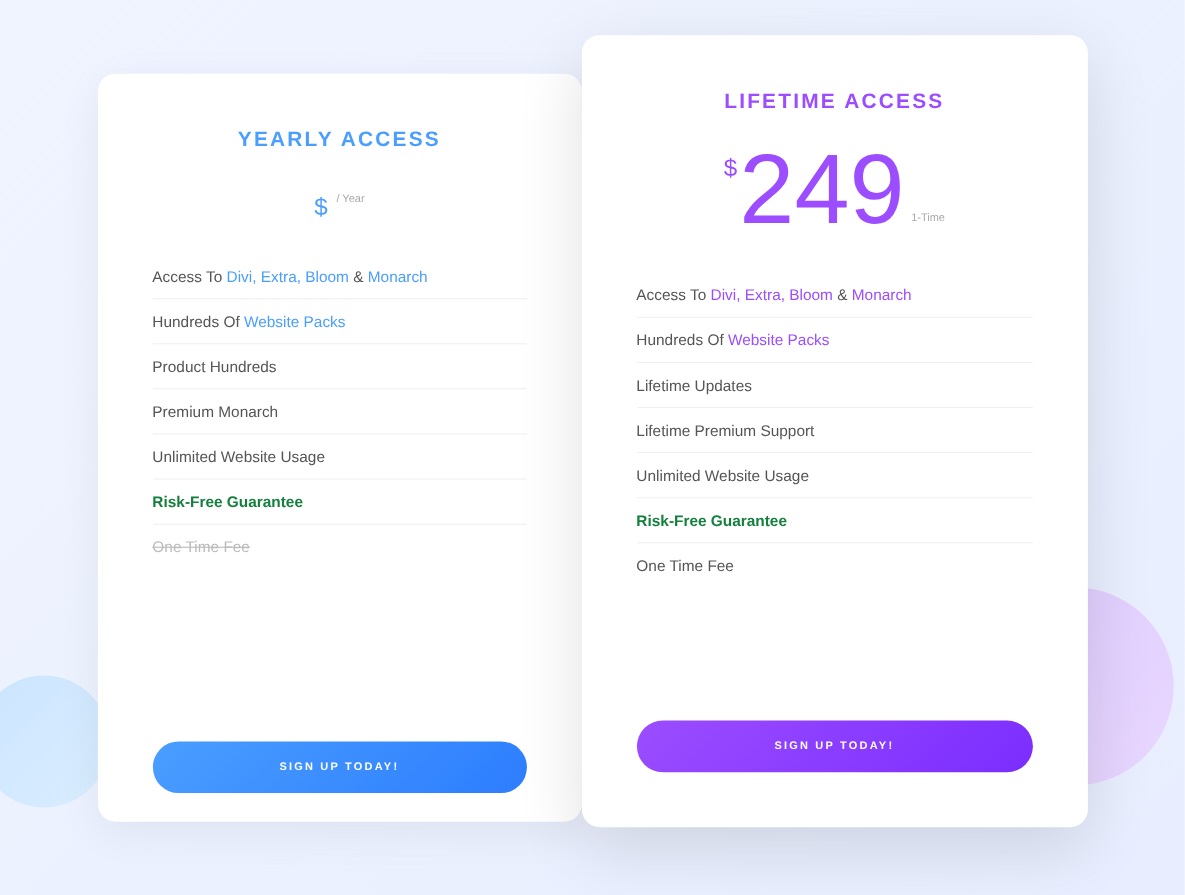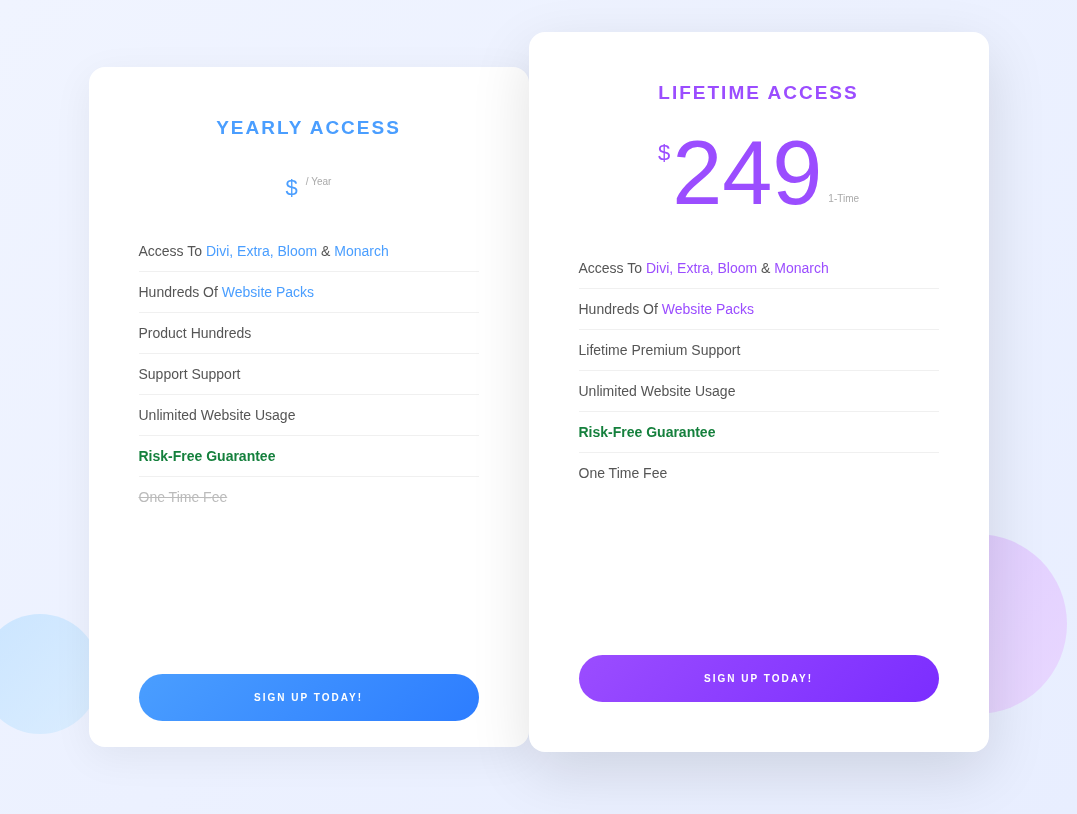--- a/index.html
+++ b/index.html
@@ -227,21 +227,21 @@
         </div>
 
         <ul class="features-list">
           <li>
             <span>Access To </span><span class="highlight-blue">Divi, Extra, Bloom</span><span> &amp; </span><span class="highlight-blue">Monarch</span>
           </li>
           <li>
             <span>Hundreds Of </span><span class="highlight-blue">Website Packs</span>
           </li>
           <li>Product Hundreds</li>
-          <li>Support Support</li>
+          <li>Premium Monarch</li>
           <li>Unlimited Website Usage</li>
           <li><span class="highlight-green">Risk-Free Guarantee</span></li>
           <li><span class="strikethrough">One Time Fee</span></li>
         </ul>
 
         <button class="btn-signup btn-signup-yearly">SIGN UP TODAY!</button>
       </div>
     </div>
 
     <div class="card-lifetime">
@@ -254,20 +254,21 @@
           <span class="price-period">1-Time</span>
         </div>
 
         <ul class="features-list">
           <li>
             <span>Access To </span><span class="highlight-purple">Divi, Extra, Bloom</span><span> &amp; </span><span class="highlight-purple">Monarch</span>
           </li>
           <li>
             <span>Hundreds Of </span><span class="highlight-purple">Website Packs</span>
           </li>
+          <li>Lifetime Updates</li>
           <li>Lifetime Premium Support</li>
           <li>Unlimited Website Usage</li>
           <li><span class="highlight-green">Risk-Free Guarantee</span></li>
           <li>One Time Fee</li>
         </ul>
 
         <button class="btn-signup btn-signup-lifetime">SIGN UP TODAY!</button>
       </div>
     </div>
 

